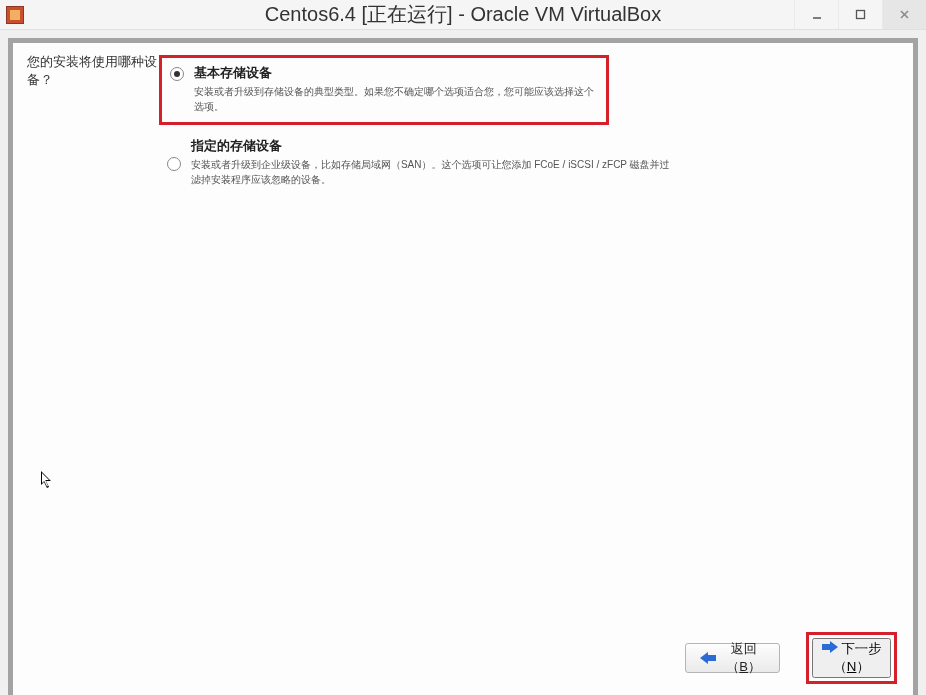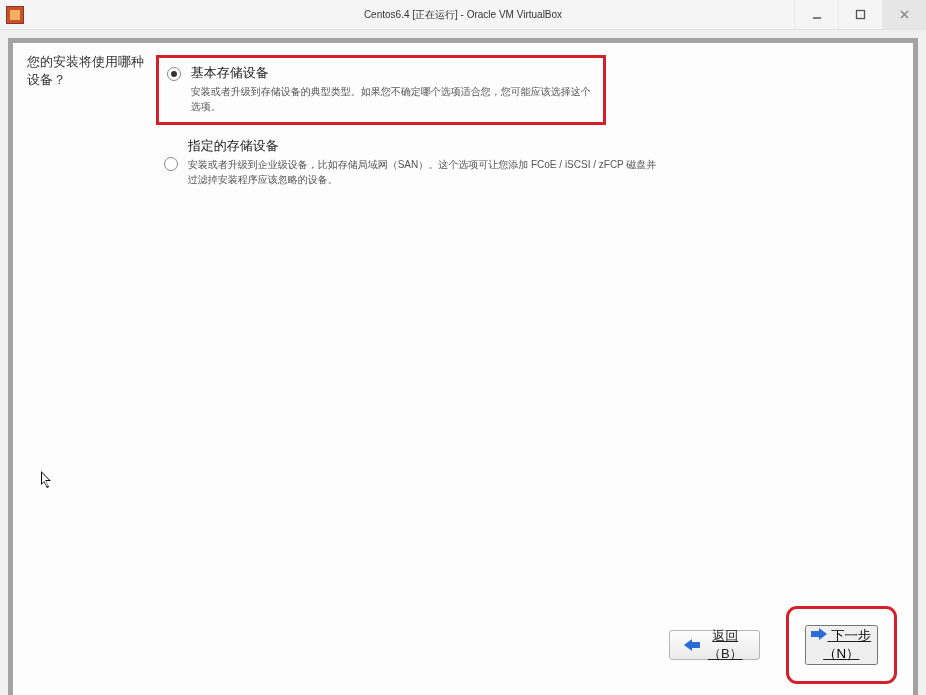--- a/index.html
+++ b/index.html
@@ -25,21 +25,21 @@
   }
   .titlebar .app-icon::after{
     content:"";
     position:absolute; left:3px; top:3px; right:3px; bottom:3px;
     background: #f0b060;
   }
   .titlebar .title {
     position: absolute;
     left: 0; right: 0;
     text-align: center;
-    font-size: 10px;
+    font-size: 20px;
     color: #333;
     pointer-events: none;
   }
   .win-controls {
     margin-left: auto;
     display: flex;
     height: 100%;
   }
   .win-btn {
     width: 44px;
@@ -99,21 +99,21 @@
   .radio.checked::after{
     content:"";
     position:absolute;
     left: 3px; top: 3px;
     width: 6px; height: 6px;
     background:#333;
     border-radius:50%;
   }
   .option-text .opt-title{
     font-size: 13px;
-    font-weight: normal;
+    font-weight: bold;
     color: #222;
     line-height: 1.4;
   }
   .option-text .opt-desc{
     font-size: 10px;
     color: #555;
     line-height: 1.5;
     margin-top: 2px;
   }
 
@@ -139,26 +139,25 @@
     padding: 0 14px;
     background: linear-gradient(#fdfdfd,#eaeaea);
     border: 1px solid #b5b5b5;
     border-radius: 3px;
     font-size: 13px;
     color: #222;
     display: inline-flex;
     align-items: center;
     gap: 6px;
     cursor: pointer;
-    text-decoration: underline;
   }
   .btn.next-wrap {
     border: 3px solid #d3202a;
-    padding: 16px;
-    border-radius: 11px;
+    padding: 3px;
+    border-radius: 0;
     background: transparent;
     height: auto;
   }
   .arrow-left, .arrow-right {
     width: 16px; height: 12px; display:inline-block;
   }
   .shortcut { text-decoration: underline; }
 </style>
 </head>
 <body>

